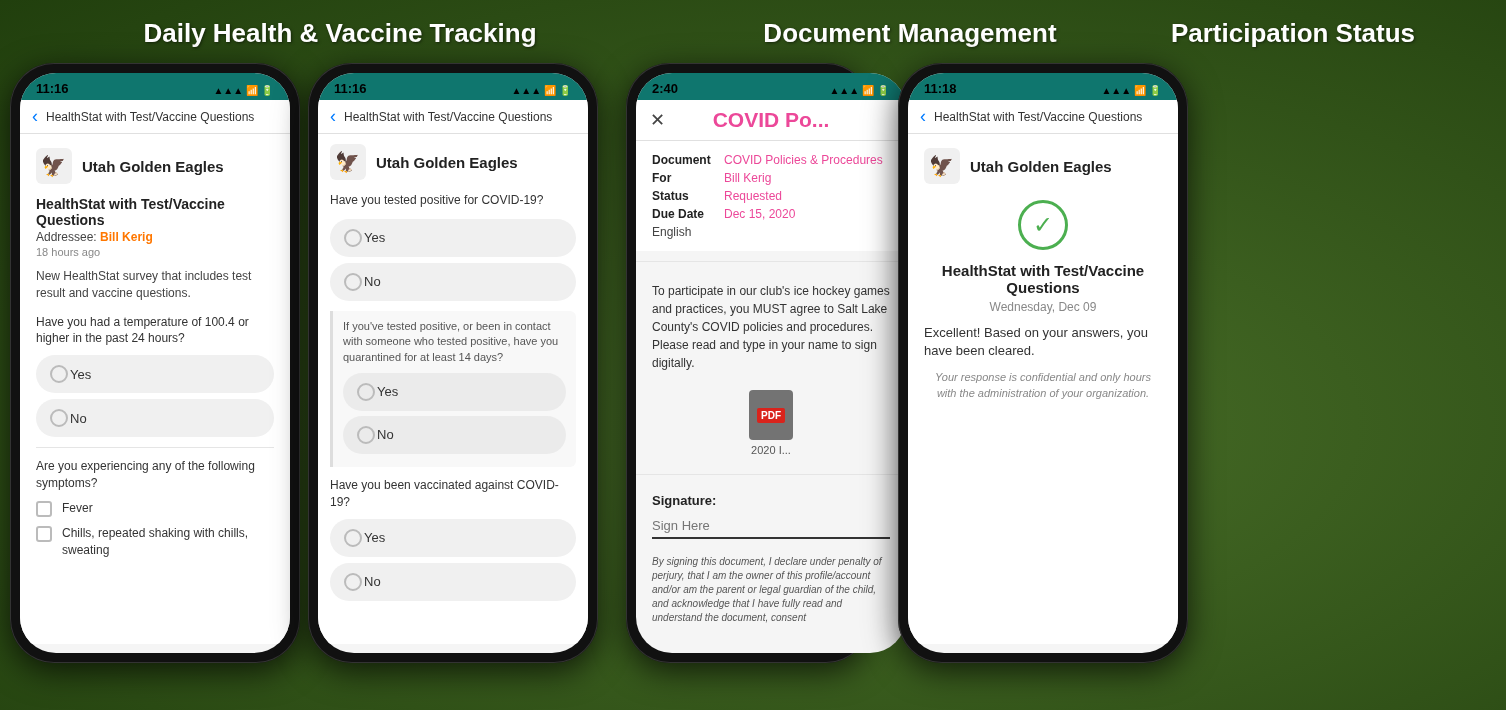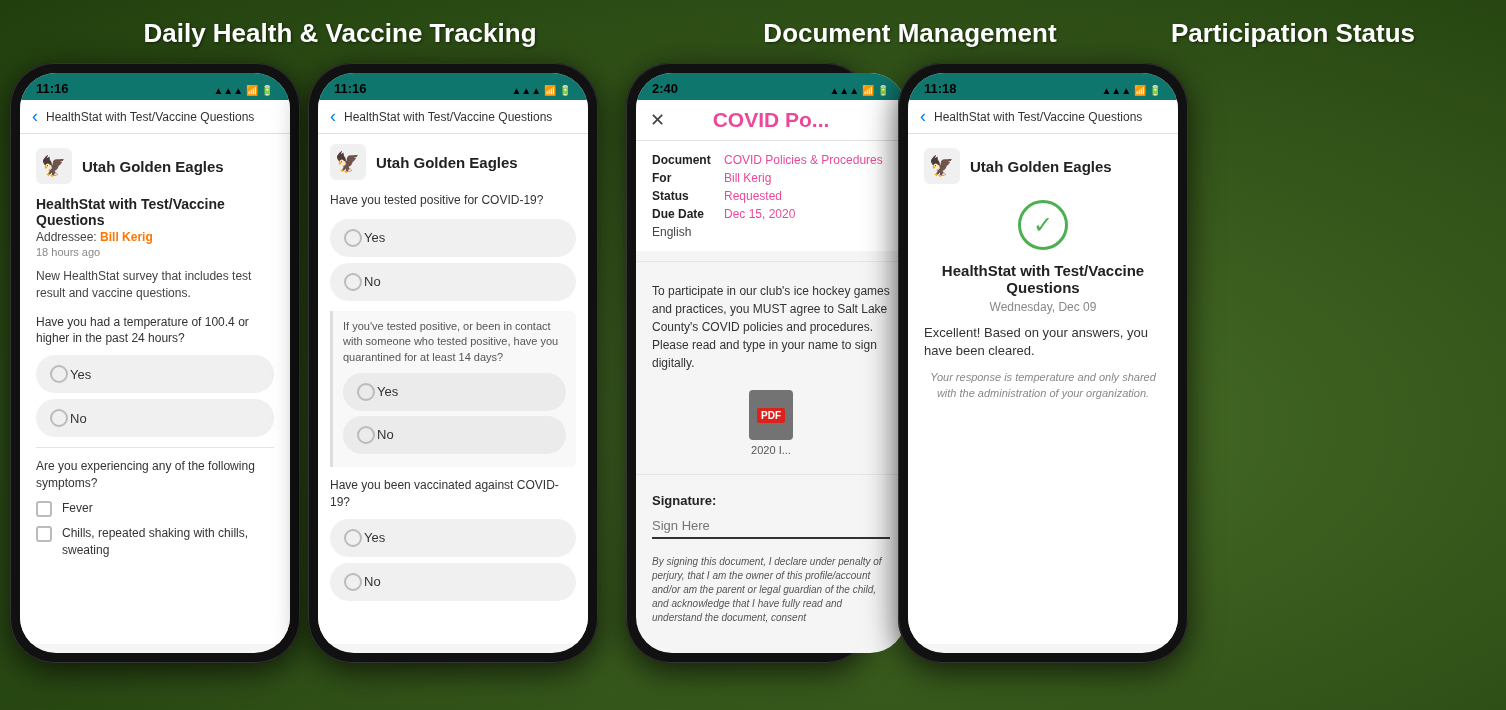--- a/index.html
+++ b/index.html
@@ -624,18 +624,18 @@
         <div class="org-header">
           <div class="org-logo">🦅</div>
           <span class="org-name">Utah Golden Eagles</span>
         </div>
         <div class="check-circle">
           <span class="check-mark">✓</span>
         </div>
         <div class="cleared-title">HealthStat with Test/Vaccine Questions</div>
         <div class="cleared-date">Wednesday, Dec 09</div>
         <div class="cleared-msg">Excellent! Based on your answers, you have been cleared.</div>
-        <div class="confidential-note">Your response is temperature and only shared with the administration of your organization.</div>
+        <div class="confidential-note">Your response is confidential and only hours with the administration of your organization.</div>
       </div>
     </div>
   </div>
 
 </div>
 
 </body></html>

